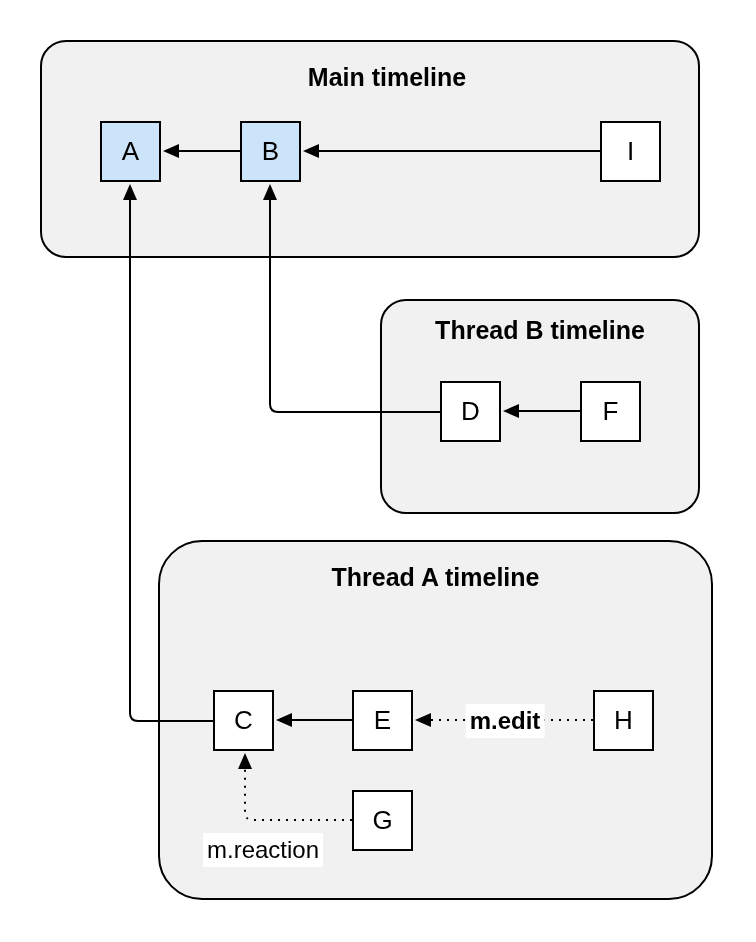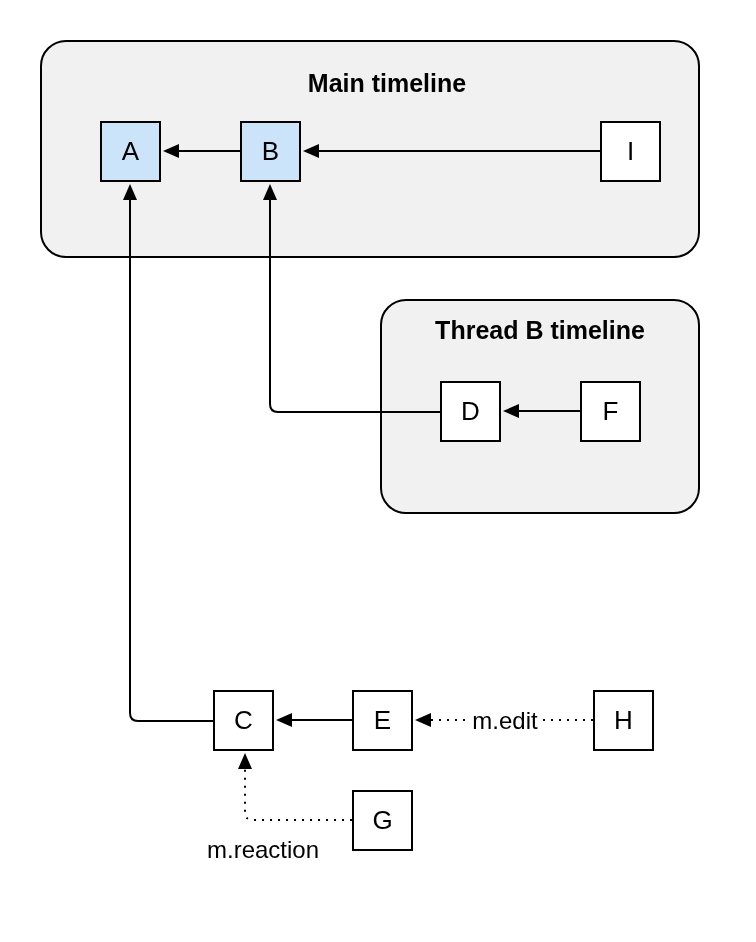--- a/index.html
+++ b/index.html
@@ -37,21 +37,21 @@
   .timeline-box.thread-b{left:380px;top:299px;width:320px;height:215px;border-radius:26px;}
   .timeline-box.thread-a{left:158px;top:540px;width:555px;height:360px;border-radius:44px;}
   .timeline-title{
     position:absolute;
     left:0;right:0;
     text-align:center;
     font-weight:bold;
     font-size:25px;
     line-height:30px;
   }
-  .timeline-box.main .timeline-title{top:26px;margin-left:34px;}
+  .timeline-box.main .timeline-title{top:20px;margin-left:34px;}
   .timeline-box.thread-b .timeline-title{top:14px;}
   .timeline-box.thread-a .timeline-title{top:20px;}
   
   svg.edge-layer{
     position:absolute;
     left:0;top:0;
     width:756px;height:942px;
     z-index:2;
   }
   .edge-line{
@@ -92,36 +92,39 @@
   .edge-label{
     position:absolute;
     transform:translate(-50%,-50%);
     background:var(--edge-label-bg);
     font-size:24px;
     line-height:28px;
     padding:3px 4px;
     white-space:nowrap;
     z-index:4;
   }
-  .edge-label.m-edit{left:505px;top:721px;}
+  .edge-label.m-edit{left:505px;top:721px;font-weight:bold;}
   .edge-label.m-reaction{left:263px;top:850px;}
 </style>
 </head>
 <body>
 
 <div class="canvas">
 
   <div class="timeline-box main">
     <div class="timeline-title">Main timeline</div>
   </div>
 
   <div class="timeline-box thread-b">
     <div class="timeline-title">Thread B timeline</div>
   </div>
 
+  <div class="timeline-box thread-a">
+    <div class="timeline-title">Thread A timeline</div>
+  </div>
 
   <svg class="edge-layer" viewBox="0 0 756 942">
 
     <g>
       <line class="edge-line" x1="179" y1="151" x2="240" y2="151"></line>
       <polygon class="edge-arrowhead" points="163,151 179,144 179,158"></polygon>
     </g>
 
     <g>
       <line class="edge-line" x1="319" y1="151" x2="600" y2="151"></line>

